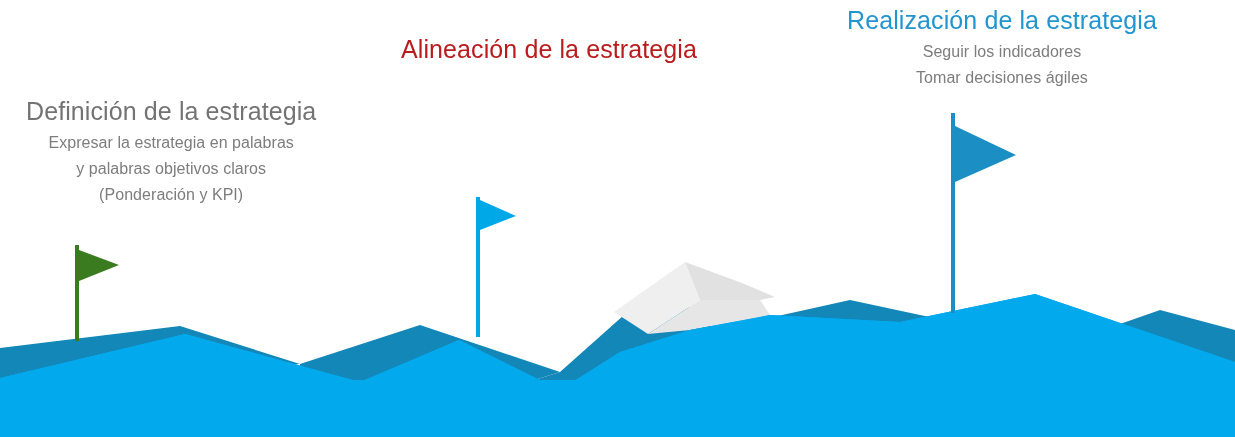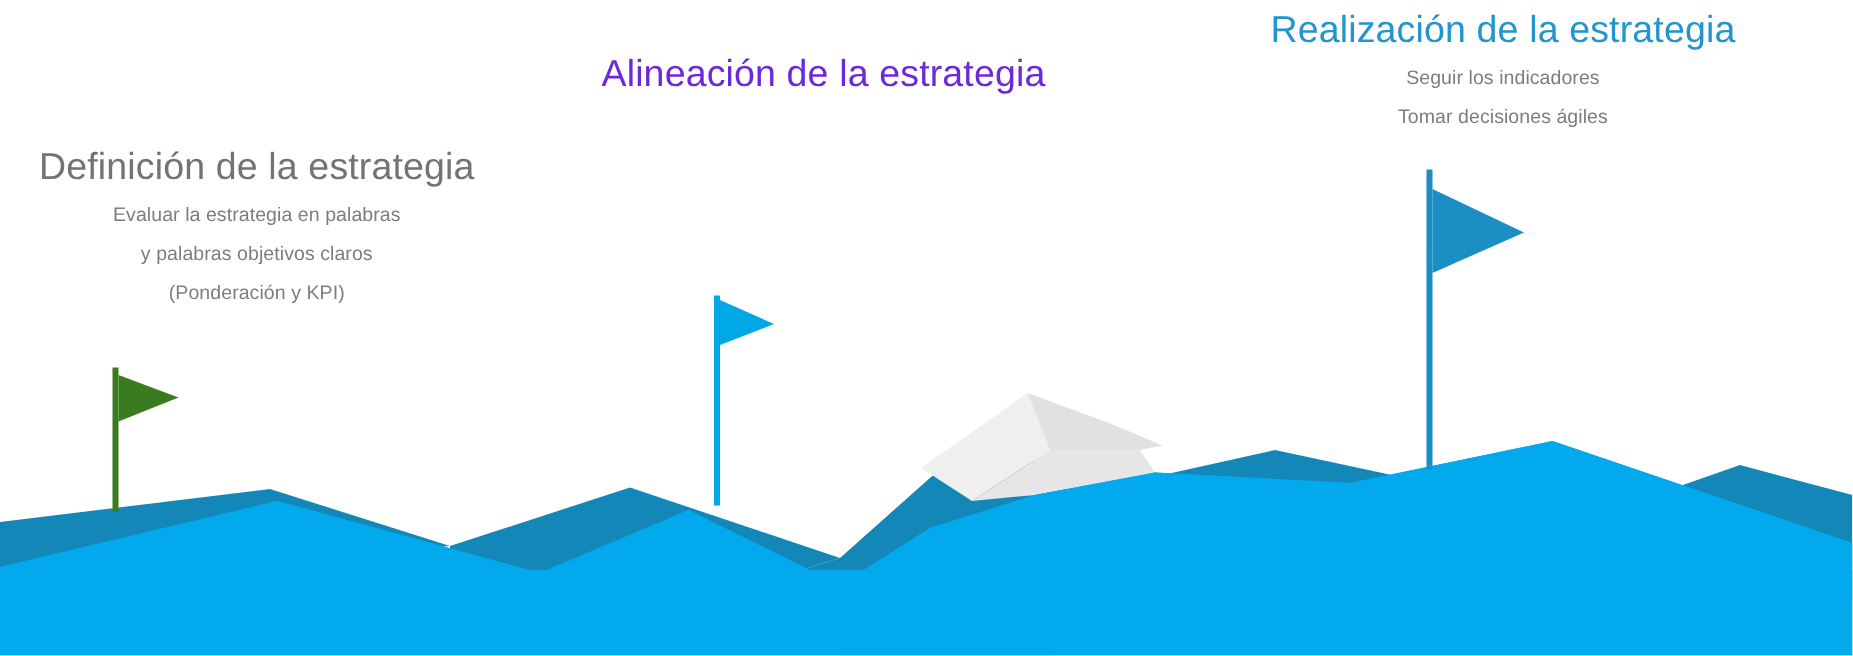--- a/index.html
+++ b/index.html
@@ -40,21 +40,21 @@
     font-size: 25px;
     line-height: 32px;
     font-weight: 400;
     letter-spacing: 0.1px;
     margin: 0 0 3px 0;
   }
   .stage-lines {
     margin: 0;
   }
   .stage-line {
-    font-size: 13px;
+    font-size: 16px;
     line-height: 26px;
     color: #7d7d7d;
     letter-spacing: 0.05px;
   }
 
   #stage-1 { left: 26px;  top: 95px; }
   #stage-2 { left: 401px; top: 33px; }
   #stage-3 { left: 847px; top: 4px;  }
 </style>
 </head>
@@ -105,28 +105,28 @@
 
     <g>
       <rect x="951" y="113" width="4" height="200" fill="#1b8ec3"></rect>
       <polygon fill="#1b8ec3" points="955,126 1016,155 955,182"></polygon>
     </g>
   </svg>
 
   <div class="stage" id="stage-1">
     <div class="stage-title" style="color:#737373">Definición de la estrategia</div>
     <div class="stage-lines">
-      <div class="stage-line">Evaluar la estrategia en palabras</div>
+      <div class="stage-line">Expresar la estrategia en palabras</div>
       <div class="stage-line">y palabras objetivos claros</div>
       <div class="stage-line">(Ponderación y KPI)</div>
     </div>
   </div>
 
   <div class="stage" id="stage-2">
-    <div class="stage-title" style="color:#6d28d9">Alineación de la estrategia</div>
+    <div class="stage-title" style="color:#b91c1c">Alineación de la estrategia</div>
   </div>
 
   <div class="stage" id="stage-3">
     <div class="stage-title" style="color:#2295ce">Realización de la estrategia</div>
     <div class="stage-lines">
       <div class="stage-line">Seguir los indicadores</div>
       <div class="stage-line">Tomar decisiones ágiles</div>
     </div>
   </div>
 

